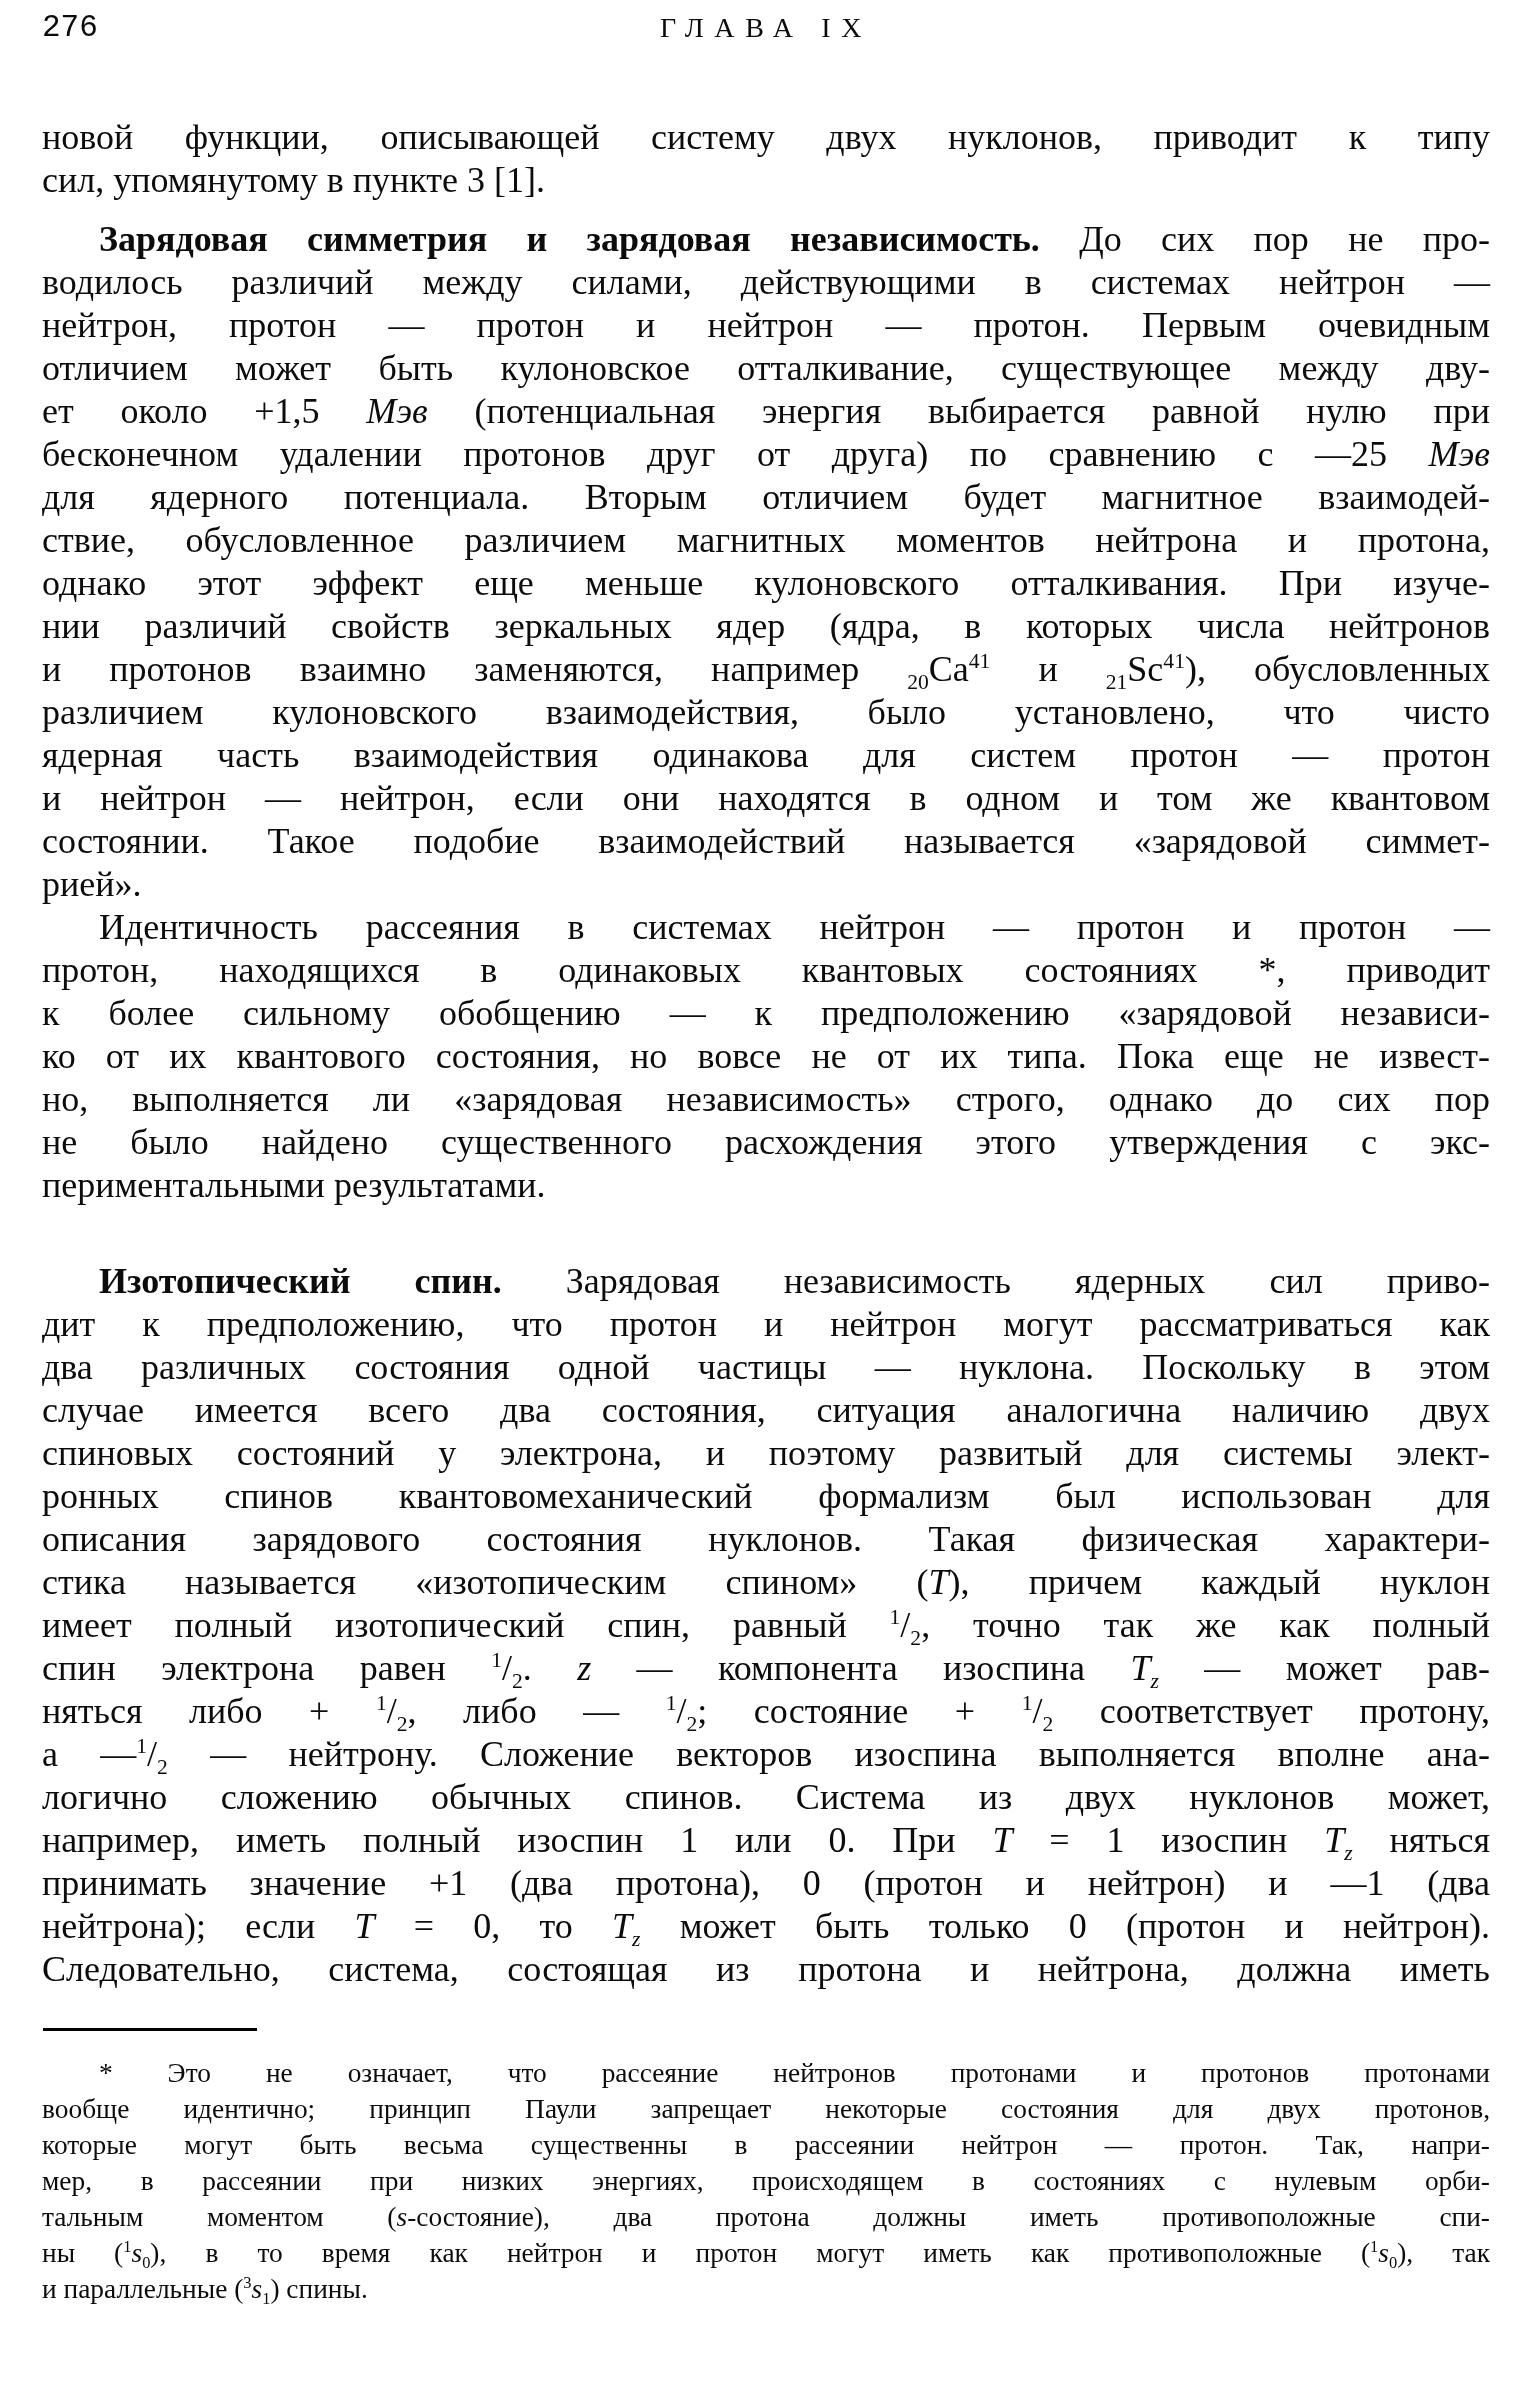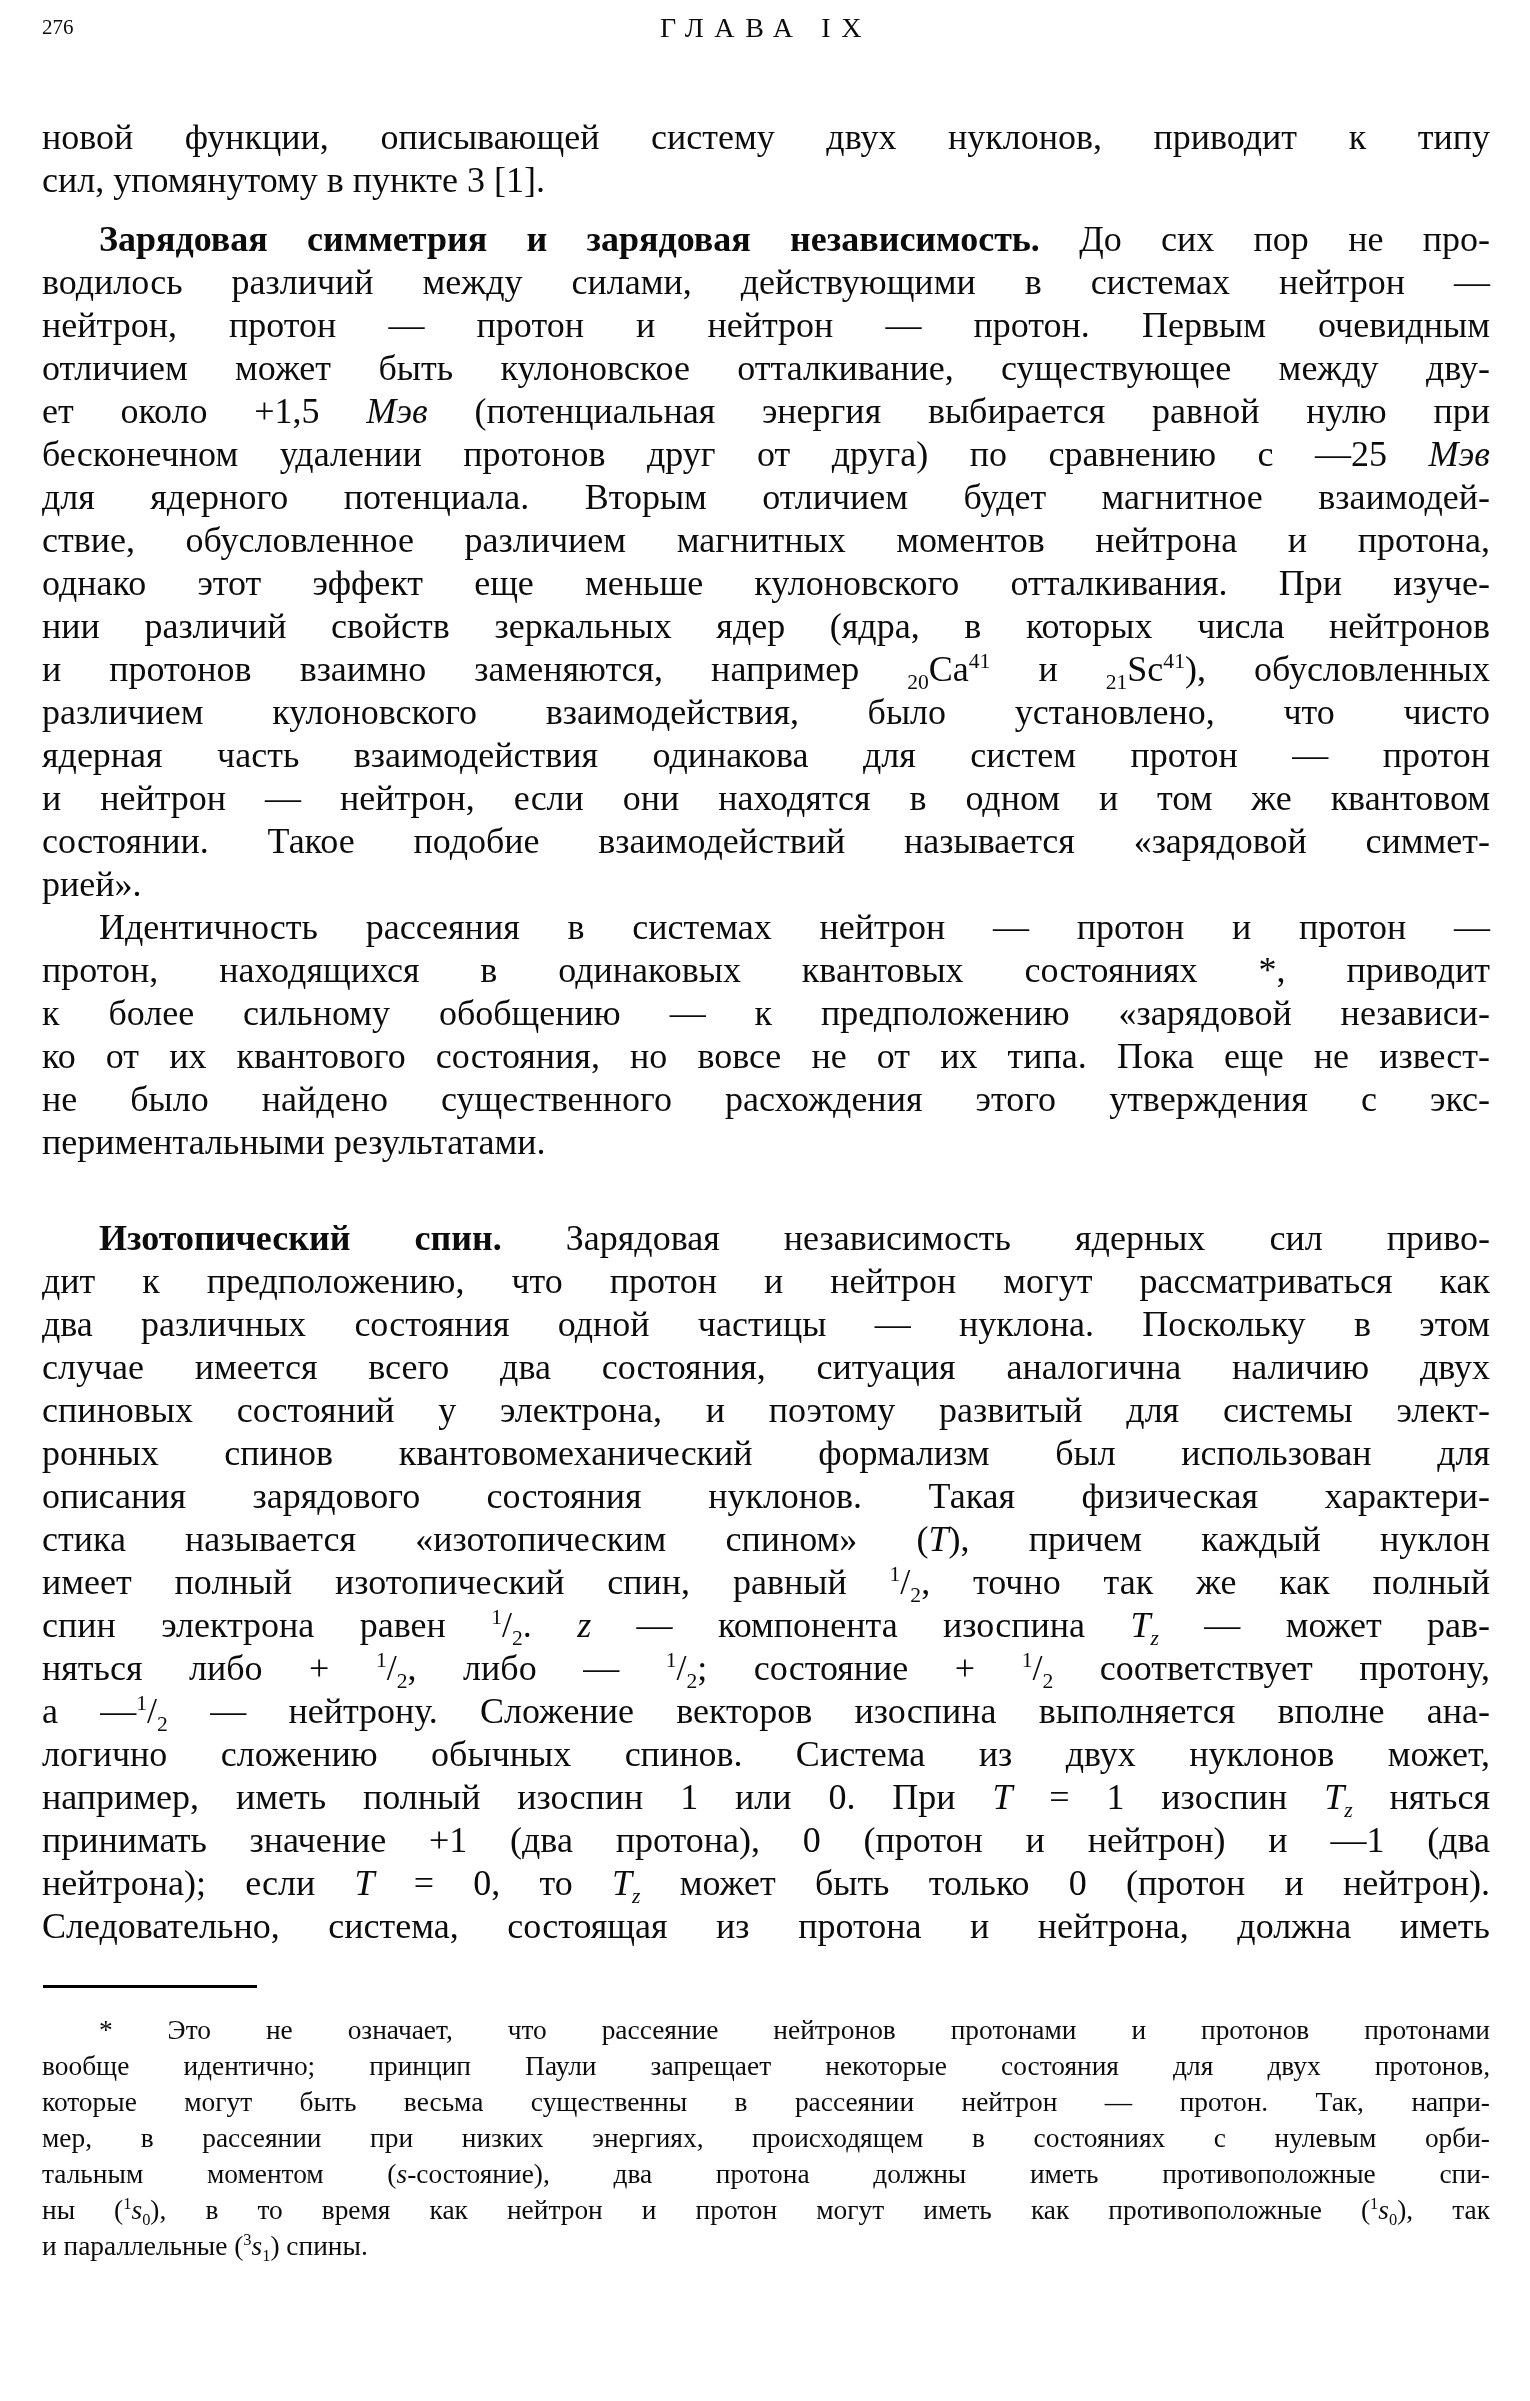--- a/index.html
+++ b/index.html
@@ -3,21 +3,21 @@
 <meta charset="utf-8">
 <style>
   html, body { margin: 0; padding: 0; background: #ffffff; }
   .page {
     width: 1530px; height: 2401px; background: #ffffff; color: #0c0c0c;
     font-family: "Liberation Serif", "DejaVu Serif", serif;
     box-sizing: border-box; padding: 9px 40px 0 42px;
     position: relative; overflow: hidden;
   }
   .page-header { position: relative; height: 37px; margin-bottom: 70px; }
-  .page-number { font-size: 21px; line-height: 37px; }
+  .page-number { font-size: 31px; line-height: 37px; font-family: Liberation Mono, monospace; }
   .chapter-header {
     position: absolute; left: 50%; top: 0; transform: translateX(-50%);
     font-size: 28px; line-height: 37px; letter-spacing: 0.38em; white-space: nowrap;
   }
   .body-text { font-size: 36px; line-height: 43px; }
   .line { text-align: justify; text-align-last: justify; }
   .line.no-just { text-align-last: left; }
   .para { margin: 0; }
   .body-text .para:nth-child(2) { margin-top: 16px; }
   .body-text .para:nth-child(4) { margin-top: 53px; }
@@ -64,20 +64,21 @@
         <div class="line"><span class="seg">ядерная часть взаимодействия одинакова для систем протон — протон</span></div>
         <div class="line"><span class="seg">и нейтрон — нейтрон, если они находятся в одном и том же квантовом</span></div>
         <div class="line"><span class="seg">состоянии. Такое подобие взаимодействий называется «зарядовой симмет-</span></div>
         <div class="line no-just"><span class="seg">рией».</span></div>
       </div>
       <div class="para">
         <div class="line"><span class="seg">Идентичность рассеяния в системах нейтрон — протон и протон —</span></div>
         <div class="line"><span class="seg">протон, находящихся в одинаковых квантовых состояниях *, приводит</span></div>
         <div class="line"><span class="seg">к более сильному обобщению — к предположению «зарядовой независи-</span></div>
         <div class="line"><span class="seg">ко от их квантового состояния, но вовсе не от их типа. Пока еще не извест-</span></div>
+        <div class="line"><span class="seg">но, выполняется ли «зарядовая независимость» строго, однако до сих пор</span></div>
         <div class="line"><span class="seg">не было найдено существенного расхождения этого утверждения с экс-</span></div>
         <div class="line no-just"><span class="seg">периментальными результатами.</span></div>
       </div>
       <div class="para">
         <div class="line"><span class="seg b">Изотопический спин.</span><span class="seg"> Зарядовая независимость ядерных сил приво-</span></div>
         <div class="line"><span class="seg">дит к предположению, что протон и нейтрон могут рассматриваться как</span></div>
         <div class="line"><span class="seg">два различных состояния одной частицы — нуклона. Поскольку в этом</span></div>
         <div class="line"><span class="seg">случае имеется всего два состояния, ситуация аналогична наличию двух</span></div>
         <div class="line"><span class="seg">спиновых состояний у электрона, и поэтому развитый для системы элект-</span></div>
         <div class="line"><span class="seg">ронных спинов квантовомеханический формализм был использован для</span></div>

